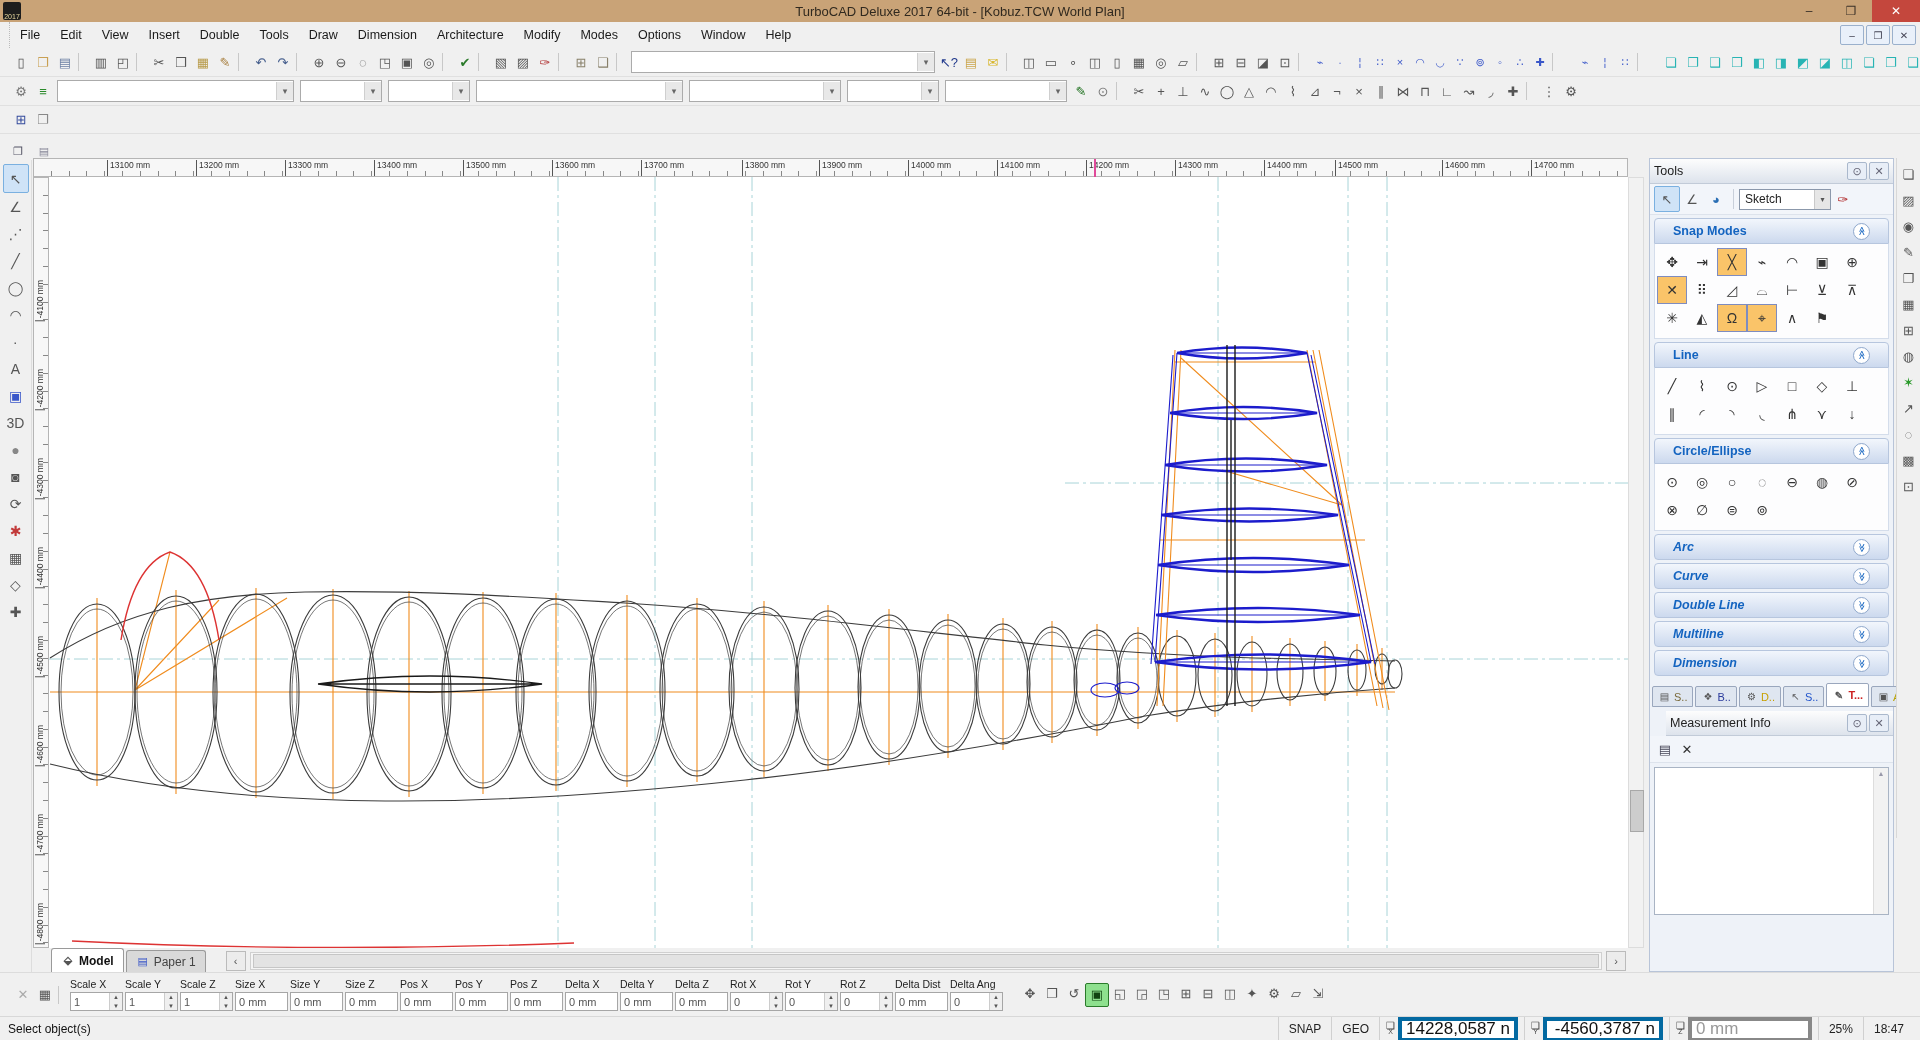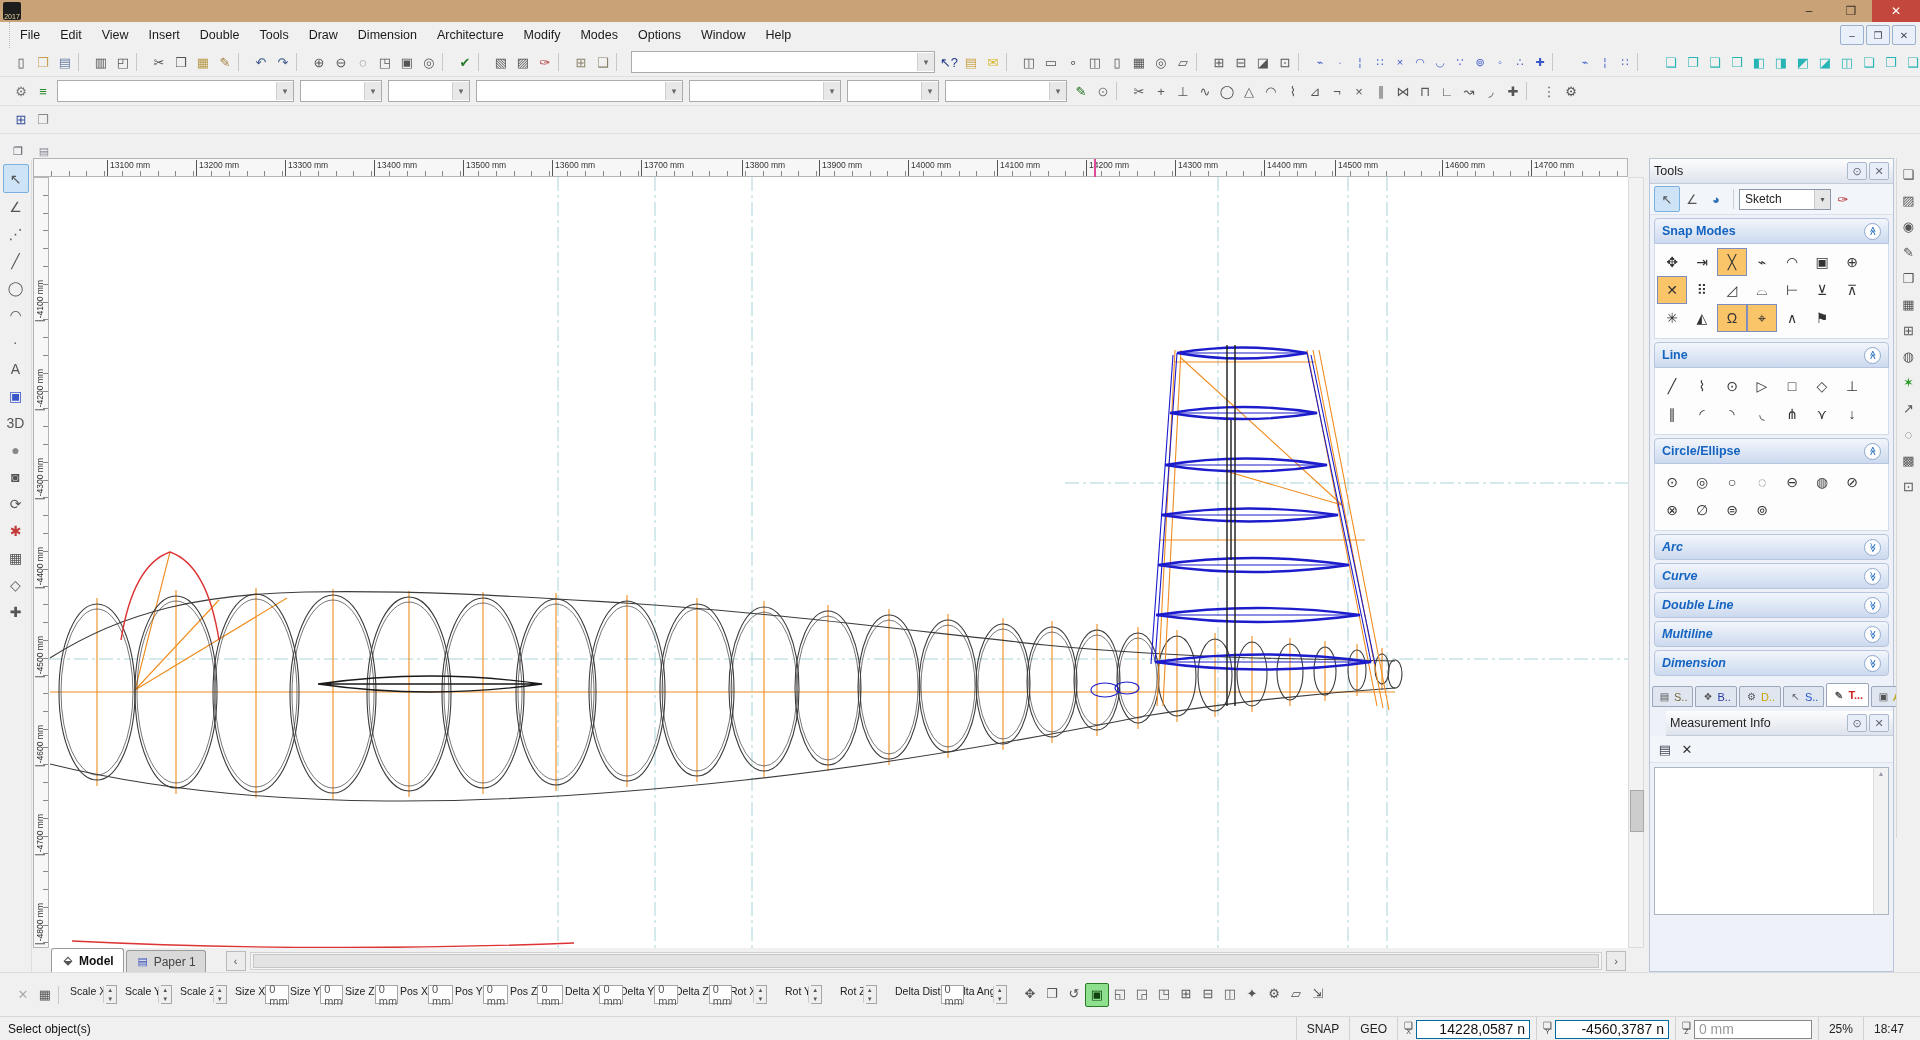--- a/index.html
+++ b/index.html
@@ -58,74 +58,75 @@
   .paneltitle{height:24px;background:linear-gradient(#fdfdfd,#dde3ec);border-bottom:1px solid #c2cbd8;display:flex;align-items:center;padding:0 4px;font-size:12.5px;color:#222;}
   .paneltitle .tools-spacer{flex:1;}
   .pt-btn{width:18px;height:16px;display:flex;align-items:center;justify-content:center;font-size:11px;color:#667;border:1px solid #aab8cc;background:#e8eef7;margin-left:2px;border-radius:2px;}
   .ptoolbar{height:30px;display:flex;align-items:center;padding:0 4px;background:#f2f5fa;border-bottom:1px solid #dde3ec;}
   .ptoolbar .ticon{width:24px;height:24px;}
   .ptoolbar .ticon.active{background:#cfe3f7;border:1px solid #7ab0e0;}
   .ptoolbar .sepline{width:1px;height:20px;background:#c8cfda;margin:0 5px;}
   .sketchcombo{width:92px;height:21px;border:1px solid #8b98ab;background:#fff;display:flex;align-items:center;font-size:12px;padding-left:5px;box-sizing:border-box;}
   .sketchcombo .combo-arrow{margin-left:auto;width:15px;height:19px;background:#e6e6e6;border-left:1px solid #c9c9c9;display:flex;align-items:center;justify-content:center;font-size:8px;color:#555;}
   .section{margin:3px 4px 0 4px;}
-  .sec-head{height:24px;background:linear-gradient(#f2f6fc,#ccd9ee);border:1px solid #b7c6de;border-radius:4px 4px 0 0;display:flex;align-items:center;padding:0 7px;}
+  .sec-head{height:24px;background:linear-gradient(#f2f6fc,#ccd9ee);border:1px solid #b7c6de;border-radius:4px 4px 0 0;display:flex;align-items:center;padding:0 18px;}
   .sec-head.collapsed{border-radius:4px;margin-bottom:3px;font-style:italic;}
   .sec-label{color:var(--accent);font-weight:bold;font-size:12.5px;}
   .sec-chev{margin-left:auto;width:15px;height:15px;border:1px solid #8fa8cc;border-radius:50%;background:#fff;color:var(--accent);display:flex;align-items:center;justify-content:center;font-size:9px;}
   .sec-chev span{display:inline-block;transform:rotate(90deg);}
   .sec-body{background:#fdfdfe;border:1px solid #d4ddeb;border-top:none;padding:4px 2px 6px 2px;display:flex;flex-wrap:wrap;}
   .sicon{width:28px;height:26px;display:inline-flex;align-items:center;justify-content:center;font-size:14px;color:#333;border:1px solid transparent;}
   .sicon.active{background:var(--snap_highlight);border:1px solid #7e8cc0;}
   .palette-tabs{display:flex;align-items:flex-end;padding:4px 2px 0 2px;height:24px;}
   .ptab{height:19px;display:flex;align-items:center;gap:3px;padding:0 5px;border:1px solid #9aa7bd;background:#dfe6f0;font-size:11px;color:#334;margin-right:2px;border-radius:2px 2px 0 0;}
   .ptab.active{background:#fff;height:22px;font-weight:bold;}
   .mi-toolbar{height:26px;display:flex;align-items:center;padding:0 4px;background:#f2f5fa;border-bottom:1px solid #dde3ec;}
   .mi-area{margin:4px;height:146px;background:#fff;border:1px solid #a9b4c4;position:relative;}
   .mi-scroll{position:absolute;right:0;top:0;width:15px;height:100%;background:#f2f2f2;border-left:1px solid #ddd;display:flex;justify-content:center;padding-top:2px;box-sizing:border-box;color:#999;font-size:9px;}
   
   #fartb{position:absolute;left:1896px;top:24px;width:24px;height:680px;background:#f0f0f0;border-left:1px solid #d8d8d8;display:flex;flex-direction:column;align-items:center;padding-top:3px;box-sizing:border-box;}
   #fartb .ticon{width:20px;height:26px;}
   
   #inspector{position:absolute;left:0;top:972px;width:1920px;height:44px;background:#f0f0f0;border-top:1px solid #dcdcdc;display:flex;align-items:center;padding-left:12px;box-sizing:border-box;}
-  .ifield{width:53px;flex:0 0 auto;display:flex;margin-right:2px;}
+  .ifield{width:53px;flex:0 0 auto;display:flex;flex-direction:column;margin-right:2px;}
   .ifield .flabel{font-size:10.5px;color:#222;height:14px;white-space:nowrap;}
   .ifield .fbox{height:17px;border:1px solid #a6a6a6;background:#fff;display:flex;align-items:center;font-size:11px;color:#555;padding-left:3px;position:relative;}
   .ifield .spin{display:none;position:absolute;right:0;top:0;bottom:0;width:12px;flex-direction:column;border-left:1px solid #ccc;}
   .ifield.has-spin .spin{display:flex;}
   .ifield .spin span{flex:1;display:flex;align-items:center;justify-content:center;font-size:6px;color:#555;background:#efefef;}
   #inspector .iconstrip{display:flex;margin-left:14px;}
   #inspector .ticon.active{background:#8ee08e;border:1px solid #2a7a2a;color:#114411;}
   
   #statusbar{position:absolute;left:0;top:1016px;width:1920px;height:24px;background:#f0f0f0;border-top:1px solid #d8d8d8;display:flex;align-items:center;font-size:12px;}
   #statusbar .msg{padding-left:8px;color:#111;}
   #statusbar .right{margin-left:auto;display:flex;align-items:center;height:100%;}
   .st-seg{padding:0 10px;border-left:1px solid #d0d0d0;height:100%;display:flex;align-items:center;color:#222;}
   .coord{display:flex;align-items:center;gap:3px;padding:0 6px;border-left:1px solid #d0d0d0;height:100%;}
   .coord-ico{font-size:10px;color:#444;display:flex;flex-direction:column;align-items:center;line-height:6px;}
   .coord-ico small{font-size:7px;}
-  .coord-field{width:108px;height:17px;border:1px solid #0369a1;background:#fff;display:flex;align-items:center;justify-content:flex-end;padding-right:4px;font-size:14px;color:#111;}
+  .coord-field{width:108px;height:17px;border:4px solid #0369a1;background:#fff;display:flex;align-items:center;justify-content:flex-end;padding-right:4px;font-size:17px;color:#111;}
   .coord-field.dim{color:#999;justify-content:flex-start;padding-left:4px;border-color:#888;}
   
   .st-dark{stroke:var(--dark);fill:none;stroke-width:1.1;}
   .st-dark2{stroke:var(--dark);fill:none;stroke-width:0.7;}
   .st-orange{stroke:var(--orange);fill:none;stroke-width:1.1;}
   .st-blue{stroke:var(--blue);fill:none;stroke-width:2.4;}
   .st-blue-thin{stroke:var(--blue);fill:none;stroke-width:1.1;}
   .st-red{stroke:var(--red);fill:none;stroke-width:1.4;}
   .st-teal{stroke:var(--teal);fill:none;stroke-width:1;stroke-dasharray:14 4 3 4;}
   .st-black{stroke:#1a1a1a;fill:none;stroke-width:1.4;}
 </style>
 </head>
 <body>
 
 <div id="app">
 
   <div class="titlebar">
     <div class="app-ico">2017</div>
+    <div class="title-text">TurboCAD Deluxe 2017 64-bit - [Kobuz.TCW World Plan]</div>
     <div class="winbtns">
       <div class="winbtn">–</div>
       <div class="winbtn">❐</div>
       <div class="winbtn close">✕</div>
     </div>
   </div>
 
   <div class="menubar">
     <div class="grip"></div>
     <div style="display:flex;height:100%;align-items:center;">

